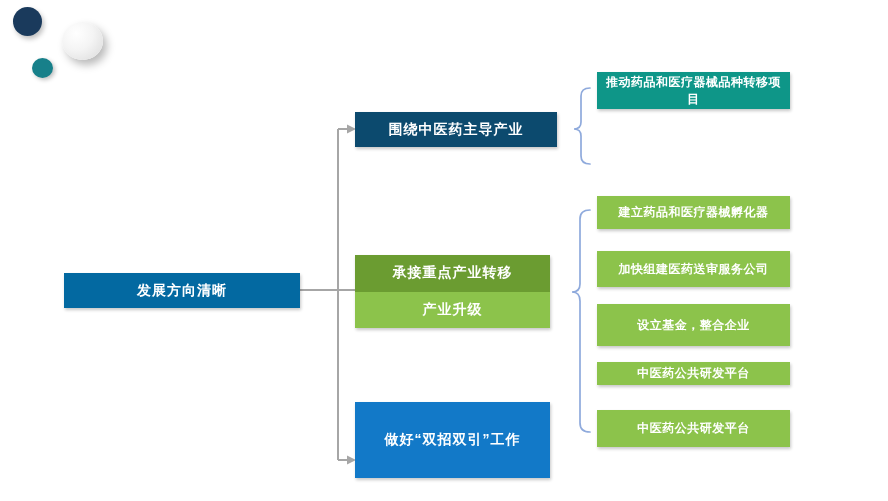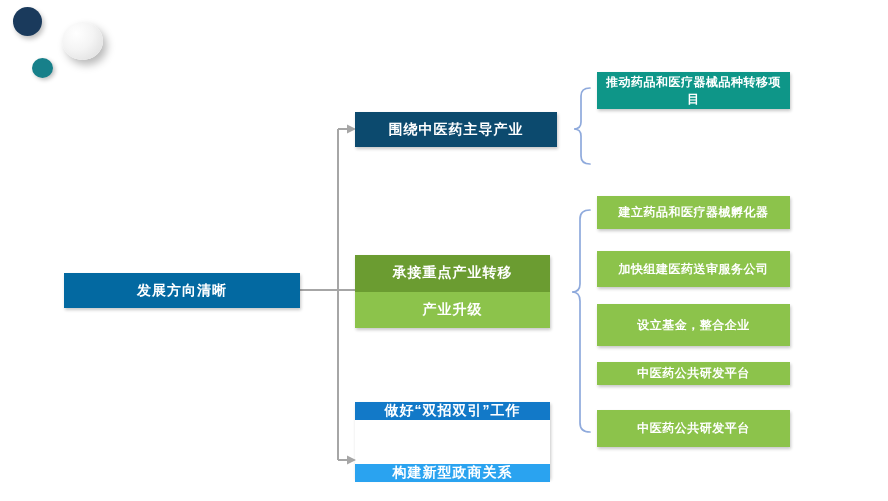--- a/index.html
+++ b/index.html
@@ -93,23 +93,20 @@
     </div>
     <div class="half b2-bottom">
       <span>产业升级</span>
     </div>
   </div>
 
   <div class="split b3-split mid-font">
     <div class="half b3-top">
       <span>做好“双招双引”工作</span>
     </div>
-    <div class="half b3-bottom">
-      <span>构建新型政商关系</span>
-    </div>
   </div>
 
   <div class="box r1 r1a small-font">
     <span>推动药品和医疗器械品种转移项目</span>
   </div>
 
   <div class="box r2 r2a small-font">
     <span>建立药品和医疗器械孵化器</span>
   </div>
   <div class="box r2 r2b small-font">

